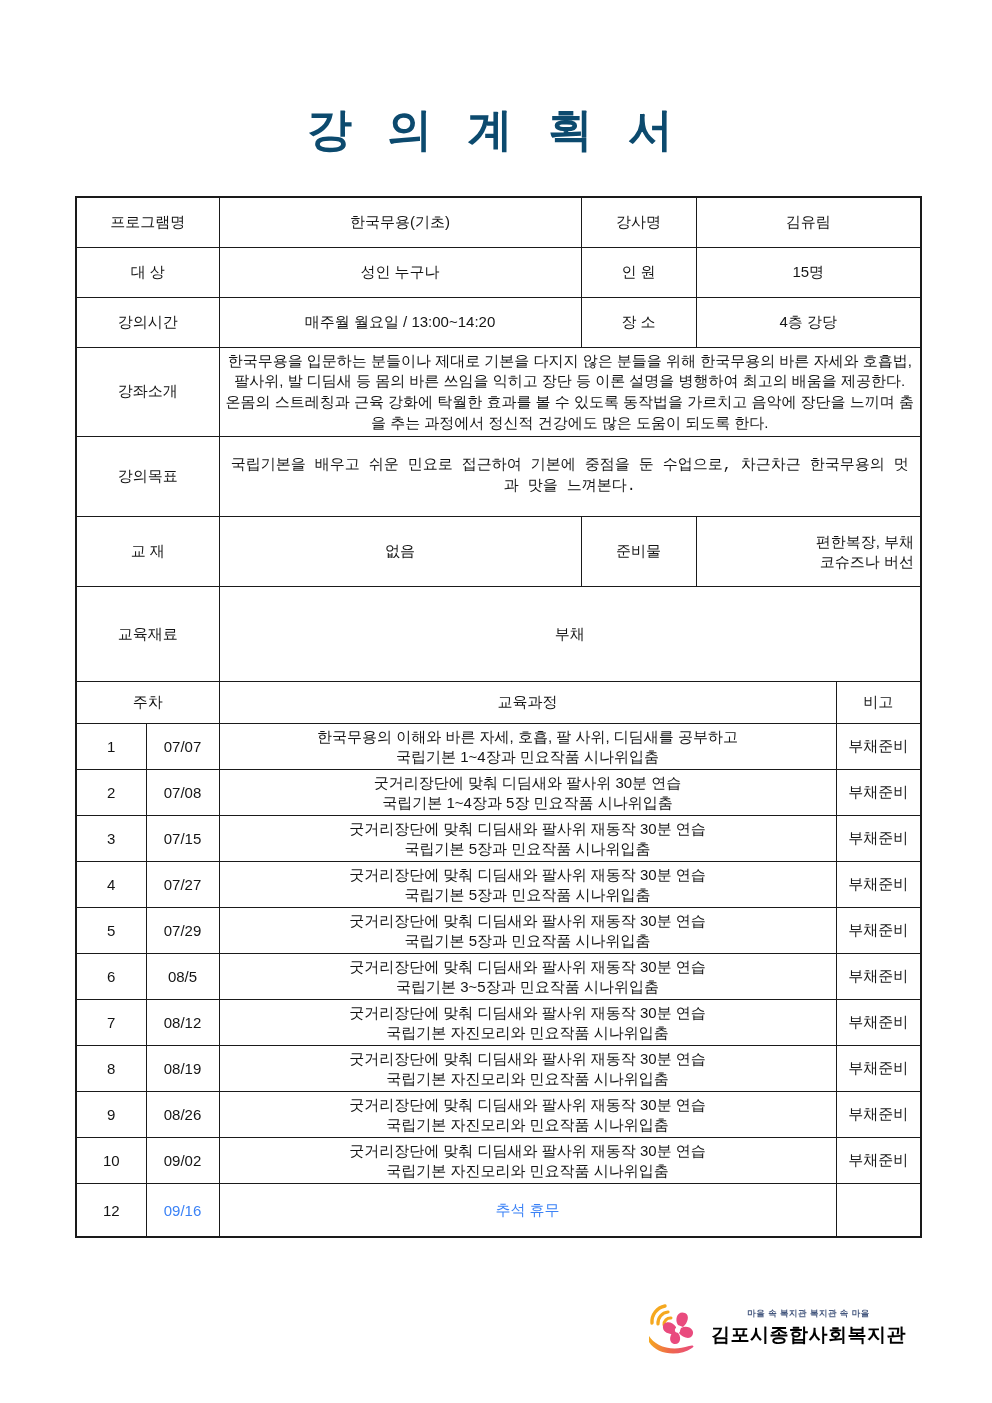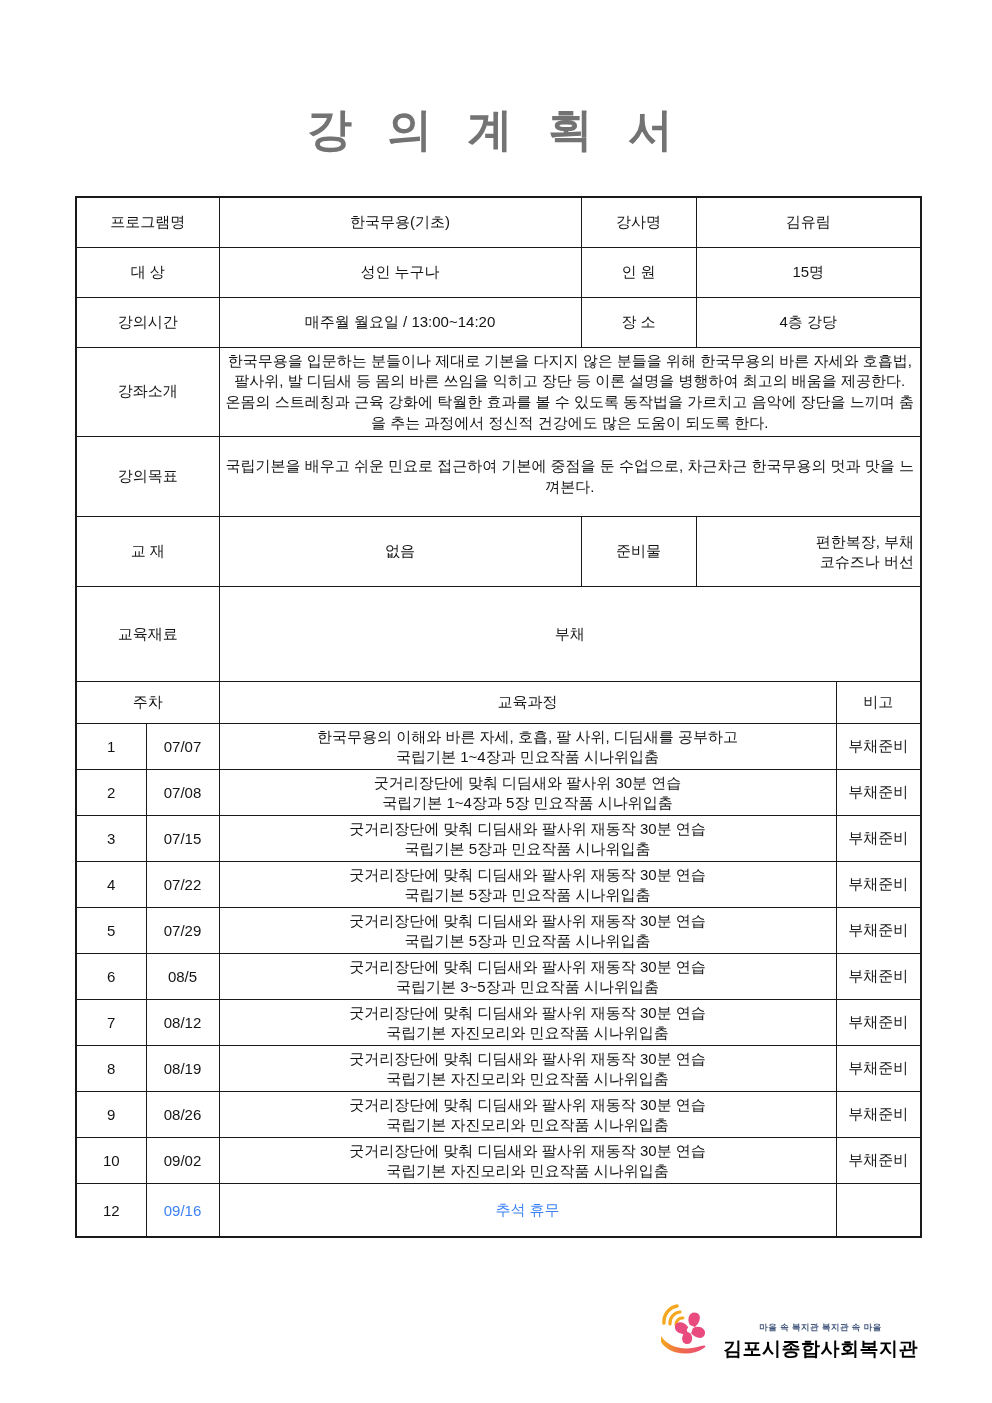--- a/index.html
+++ b/index.html
@@ -13,21 +13,21 @@
   }
   .page { position: relative; width: 992px; height: 1403px; }
 
   .doc-title {
     padding-top: 100px;
     text-align: center;
     font-family: "Liberation Serif", "DejaVu Serif", serif;
     font-weight: bold;
     font-size: 45px;
     letter-spacing: 12px;
-    color: #737373;
+    color: #0c4a6e;
     white-space: nowrap;
   }
 
   table.plan {
     margin: 36px 0 0 75px;
     width: 845px;
     border-collapse: collapse;
     table-layout: fixed;
     border: 2px solid #1a1a1a;
     padding-left: 48px;
@@ -48,34 +48,34 @@
   .h-mat { height: 95px; }
   .h-head { height: 42px; }
   .label-cell { font-size: 15px; }
   .text-cell {
     text-align: justify;
     font-size: 14.5px;
     line-height: 1.38;
     padding: 6px 11px;
     vertical-align: middle;
   }
-  .goal-cell { vertical-align: top; padding-top: 12px; }
+  .goal-cell { vertical-align: top; padding-top: 12px; font-family: Liberation Mono, monospace; }
   .two-line div { line-height: 1.35; text-align: right; }
   .schedule-row { height: 44px; }
   .schedule-row td { font-size: 14px; padding: 1px 4px; }
   .schedule-row .cur-line { line-height: 1.3; }
   .schedule-row.holiday { height: 53px; }
   .holiday .c-date, .holiday .cur-line { color: #3b82f6; }
 
   .logo {
     position: absolute;
     top: 1294px;
-    right: 74px;
+    right: 86px;
     display: flex;
-    align-items: flex-end;
+    align-items: center;
   }
   .logo-icon { width: 62px; height: 68px; flex: 0 0 auto; }
   .logo-text { display: flex; flex-direction: column; align-items: center; margin-left: 4px; }
   .logo-tagline {
     font-size: 8.5px;
     letter-spacing: 0.5px;
     color: #44577e;
     font-weight: bold;
     margin-bottom: 2px;
     white-space: nowrap;
@@ -173,21 +173,21 @@
       <td class="c-num">3</td>
       <td class="c-date">07/15</td>
       <td colspan="3" class="c-cur">
         <div class="cur-line">굿거리장단에 맞춰 디딤새와 팔사위 재동작 30분 연습</div>
         <div class="cur-line">국립기본 5장과 민요작품 시나위입춤</div>
       </td>
       <td class="c-note">부채준비</td>
     </tr>
         <tr class="schedule-row">
       <td class="c-num">4</td>
-      <td class="c-date">07/22</td>
+      <td class="c-date">07/27</td>
       <td colspan="3" class="c-cur">
         <div class="cur-line">굿거리장단에 맞춰 디딤새와 팔사위 재동작 30분 연습</div>
         <div class="cur-line">국립기본 5장과 민요작품 시나위입춤</div>
       </td>
       <td class="c-note">부채준비</td>
     </tr>
         <tr class="schedule-row">
       <td class="c-num">5</td>
       <td class="c-date">07/29</td>
       <td colspan="3" class="c-cur">

